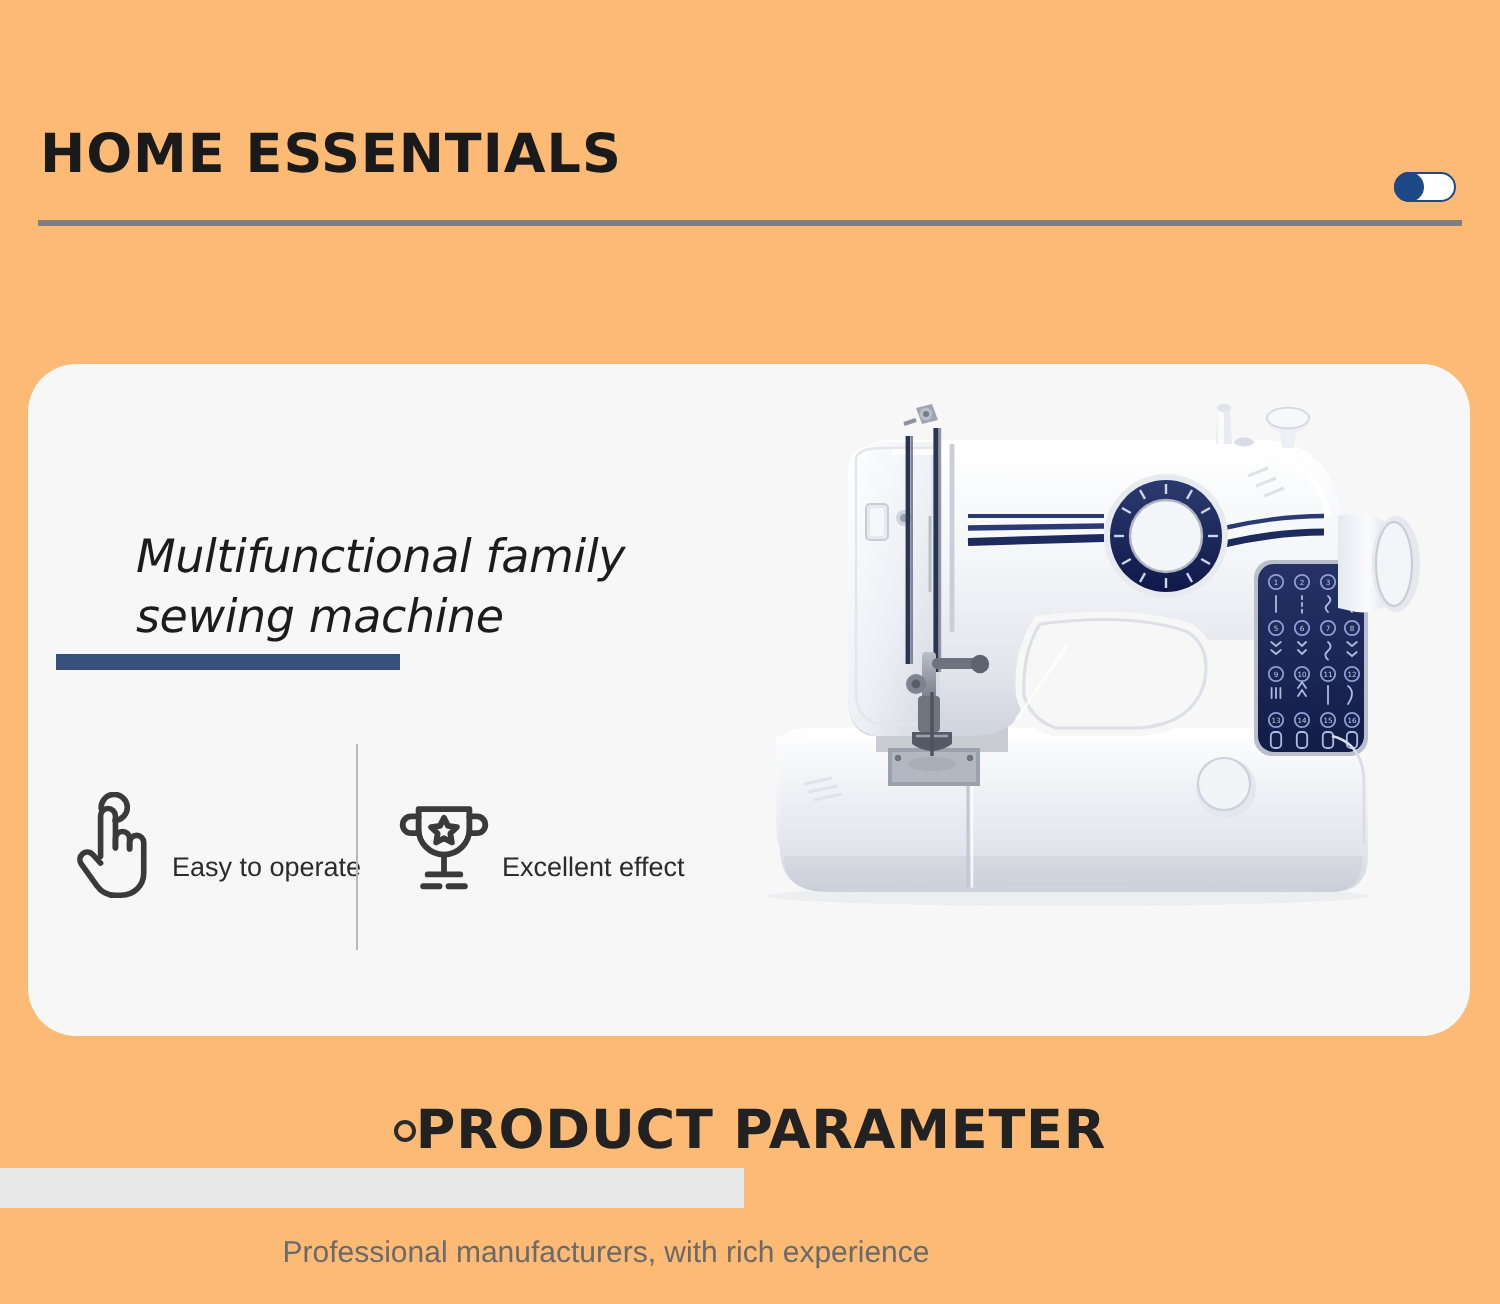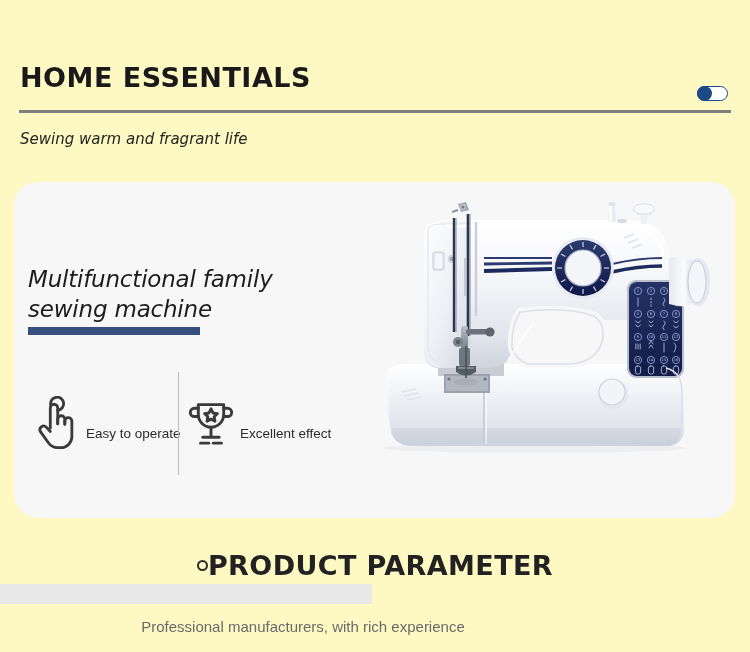--- a/index.html
+++ b/index.html
@@ -2,21 +2,21 @@
 <html><head>
 <meta charset="utf-8">
 <style>
   * { box-sizing: border-box; margin: 0; padding: 0; }
   html, body {
     width: 750px; height: 652px;
     background: #ffffff;
     font-family: "Liberation Sans", sans-serif;
     overflow: hidden;
   }
-  .page { position: relative; width: 750px; height: 652px; background: #fef9c3; }
+  .page { position: relative; width: 750px; height: 652px; background: #fdba74; }
 
   
   .header { position: absolute; left: 0; top: 0; width: 750px; height: 168px; }
   .header-title {
     position: absolute; left: 20px; top: 64px;
     font-size: 27px; font-weight: 800; letter-spacing: 0.5px;
     color: #1a1a1a; line-height: 1;
     font-family: "DejaVu Sans", sans-serif;
   }
   .header-rule {
@@ -57,21 +57,21 @@
     position: absolute; left: 14px; top: 145px;
     width: 172px; height: 8px; background: #35507c;
   }
 
   .features { position: absolute; left: 14px; top: 188px; width: 320px; height: 110px; }
   .feature {
     position: absolute; top: 0; width: 140px; height: 110px;
     display: flex; flex-direction: row; align-items: center;
   }
   .feature.f1 { left: 0px; }
-  .feature.f2 { left: 154px; }
+  .feature.f2 { left: 165px; }
   .feature-icon { width: 58px; height: 58px; display:block; }
   .feature-label {
     margin-top: 16px; font-size: 13.5px; color: #2b2b2b;
     font-family: "Liberation Sans", sans-serif; white-space: nowrap;
   }
   .feature-divider {
     position: absolute; left: 150px; top: 2px; width: 1px; height: 103px;
     background: #b9b9b9;
   }
 
@@ -101,29 +101,28 @@
   }
 </style>
 </head>
 <body>
 
 <div class="page">
 
   <div class="header">
     <div class="header-title">HOME ESSENTIALS</div>
     <div class="header-rule"></div>
-    <div class="header-sub">Sewing warm and fragrant life</div>
     <div class="toggle">
       <div class="toggle-knob"></div>
     </div>
   </div>
 
   <div class="card">
 
-    <div class="hero-heading" style="white-space:pre-line;">Multifunctional family
+    <div class="hero-heading" style="white-space:pre-line;margin-left:40px;">Multifunctional family
 sewing machine</div>
     <div class="hero-bar"></div>
 
     <div class="features">
       <div class="feature f1">
         <span class="feature-icon">
           <svg viewBox="0 0 64 64" width="58" height="58" fill="none" stroke="#3a3a3a" stroke-width="3.1" stroke-linecap="round" stroke-linejoin="round">
             <path d="M25 9.5a7.2 7.2 0 1 1 7.6 6.2"></path>
             <path d="M24.6 35.5V13.2a4.1 4.1 0 0 1 8.2 0v17.4"></path>
             <path d="M32.8 30.8v-5.1a3.9 3.9 0 0 1 7.8 0v5.3"></path>

